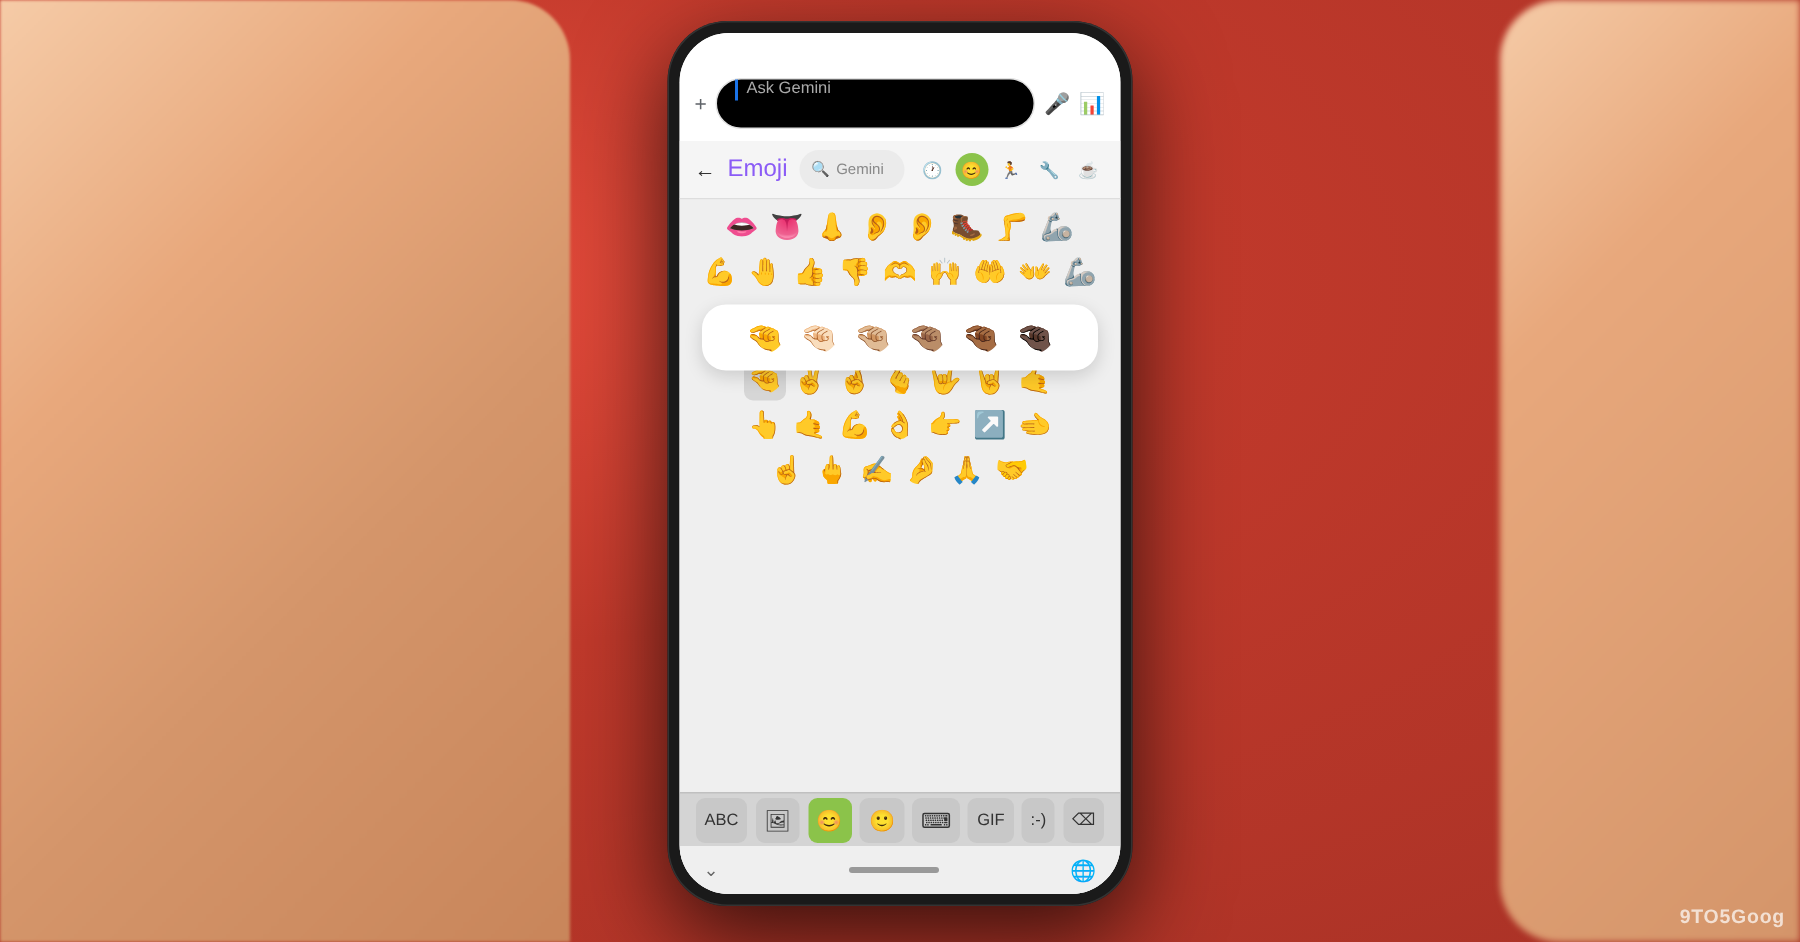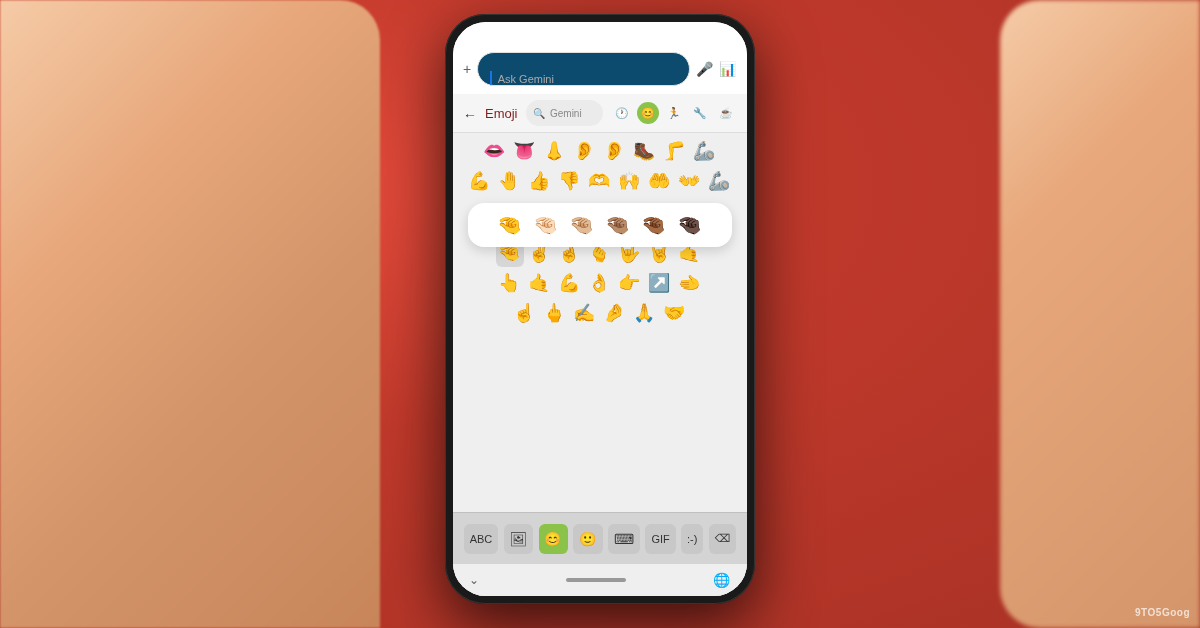--- a/index.html
+++ b/index.html
@@ -99,24 +99,24 @@
       background: white;
       padding: 0 10px 8px 10px;
       display: flex;
       align-items: center;
       gap: 6px;
     }
 
     .gemini-input {
       flex: 1;
       height: 34px;
-      background: #0c4a6e;
+      background: #000000;
       border-radius: 20px;
       display: flex;
-      align-items: flex-end;
+      align-items: flex-start;
       padding: 0 12px;
       gap: 6px;
       font-size: 11px;
       color: #666;
       border: 1px solid #e0e0e0;
     }
 
     .gemini-plus {
       color: #5f6368;
       font-size: 14px;
@@ -157,23 +157,23 @@
       gap: 8px;
       border-bottom: 1px solid #ddd;
     }
 
     .back-arrow {
       font-size: 14px;
       color: #333;
     }
 
     .emoji-title {
-      font-size: 13px;
+      font-size: 16px;
       font-weight: 500;
-      color: #7f1d1d;
+      color: #8b5cf6;
     }
 
     .search-box {
       flex: 1;
       height: 26px;
       background: #ebebeb;
       border-radius: 13px;
       display: flex;
       align-items: center;
       padding: 0 8px;
@@ -255,21 +255,21 @@
       height: 32px;
       display: flex;
       align-items: center;
       justify-content: center;
       font-size: 20px;
       border-radius: 6px;
     }
 
     
     .keyboard-toolbar {
-      height: 52px;
+      height: 36px;
       background: #d4d4d4;
       display: flex;
       align-items: center;
       justify-content: space-around;
       padding: 0 8px;
       border-top: 1px solid #c0c0c0;
     }
 
     .toolbar-btn {
       height: 30px;
@@ -319,21 +319,21 @@
     .globe-icon {
       font-size: 14px;
       color: #666;
     }
 
     
     .watermark {
       position: absolute;
       bottom: 10px;
       right: 10px;
-      font-size: 10px;
+      font-size: 13px;
       font-weight: 700;
       color: rgba(255,255,255,0.7);
       z-index: 50;
       letter-spacing: 0.5px;
     }
 
     
     .bg-items {
       position: absolute;
       right: 30px;

